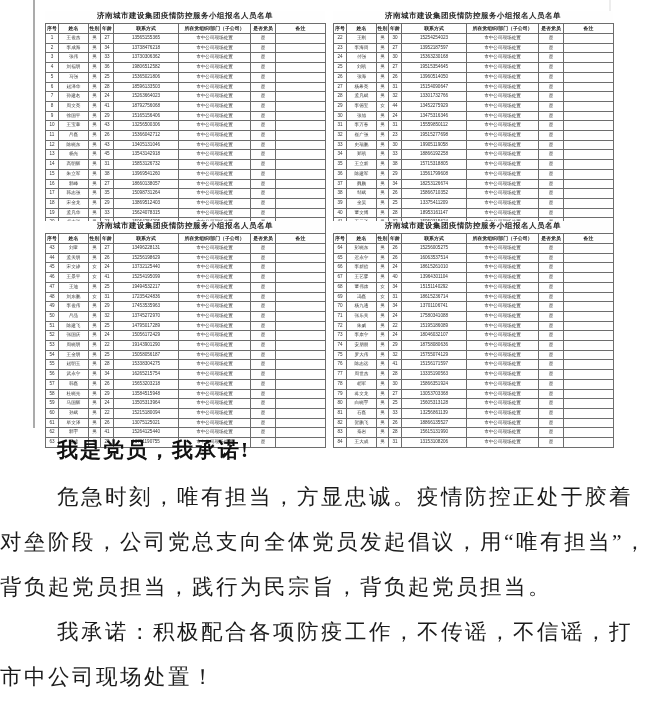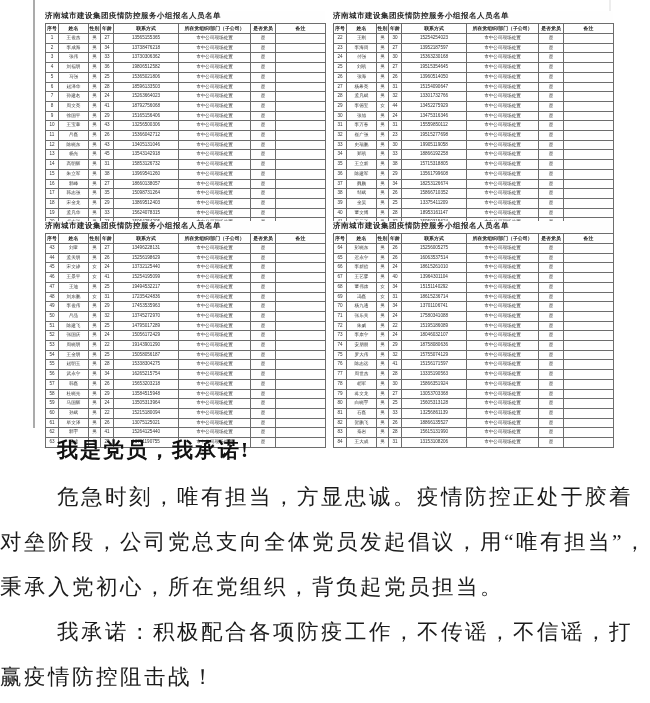--- a/index.html
+++ b/index.html
@@ -16,21 +16,21 @@
     background:#ededed;
   }
   .scan-table {
     position:absolute; width:280px; filter:blur(0.3px); background:#fefefe;
   }
   .scan-table.t1 { left:45px;  top:11px; }
   .scan-table.t2 { left:333px; top:11px; }
   .scan-table.t3 { left:45px;  top:221px; }
   .scan-table.t4 { left:333px; top:221px; }
   .scan-title {
-    font-size:7.5px; font-weight:bold; color:#2a2a2a;
+    font-size:7.5px; font-weight:bold; text-align:center; color:#2a2a2a;
     letter-spacing:0.5px; white-space:nowrap; margin-bottom:2px;
     font-family:"Liberation Sans", sans-serif;
   }
   .scan-table table {
     border-collapse:collapse; table-layout:fixed; width:280px;
   }
   .scan-table th, .scan-table td {
     border:0.6px solid #6d6d6d; padding:0; text-align:center;
     font-size:4.6px; color:#343434; height:8.7px; line-height:8.7px;
     overflow:hidden; white-space:nowrap; font-weight:normal;
@@ -1021,18 +1021,18 @@
             <td></td>
           </tr>
         </tbody>
       </table>
   </div>
 
   <div class="text-block">
     <div class="doc-heading">我是党员，我承诺!</div>
     <div class="para-line l0 indent">危急时刻，唯有担当，方显忠诚。疫情防控正处于胶着</div>
     <div class="para-line l1">对垒阶段，公司党总支向全体党员发起倡议，用“唯有担当”，</div>
-    <div class="para-line l2">秉承入党初心，所在党组织，背负起党员担当。</div>
+    <div class="para-line l2">背负起党员担当，践行为民宗旨，背负起党员担当。</div>
     <div class="para-line l3 indent">我承诺：积极配合各项防疫工作，不传谣，不信谣，打</div>
-    <div class="para-line l4">赢疫情防控阻击战！</div>
+    <div class="para-line l4">市中公司现场处置！</div>
   </div>
 
 </div>
 
 </body></html>

